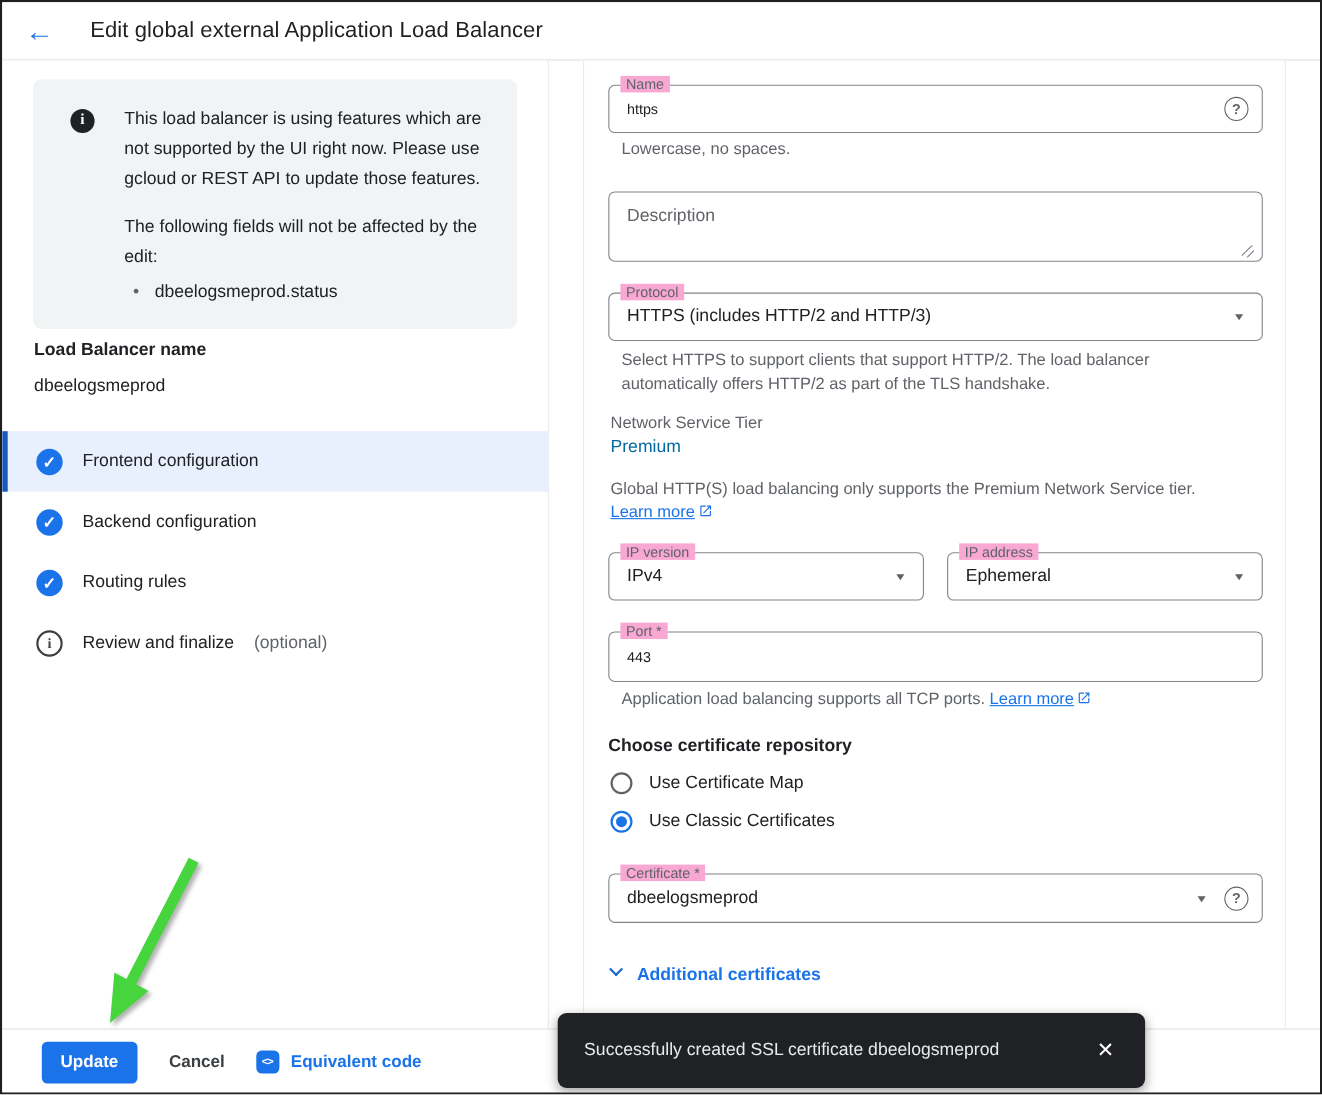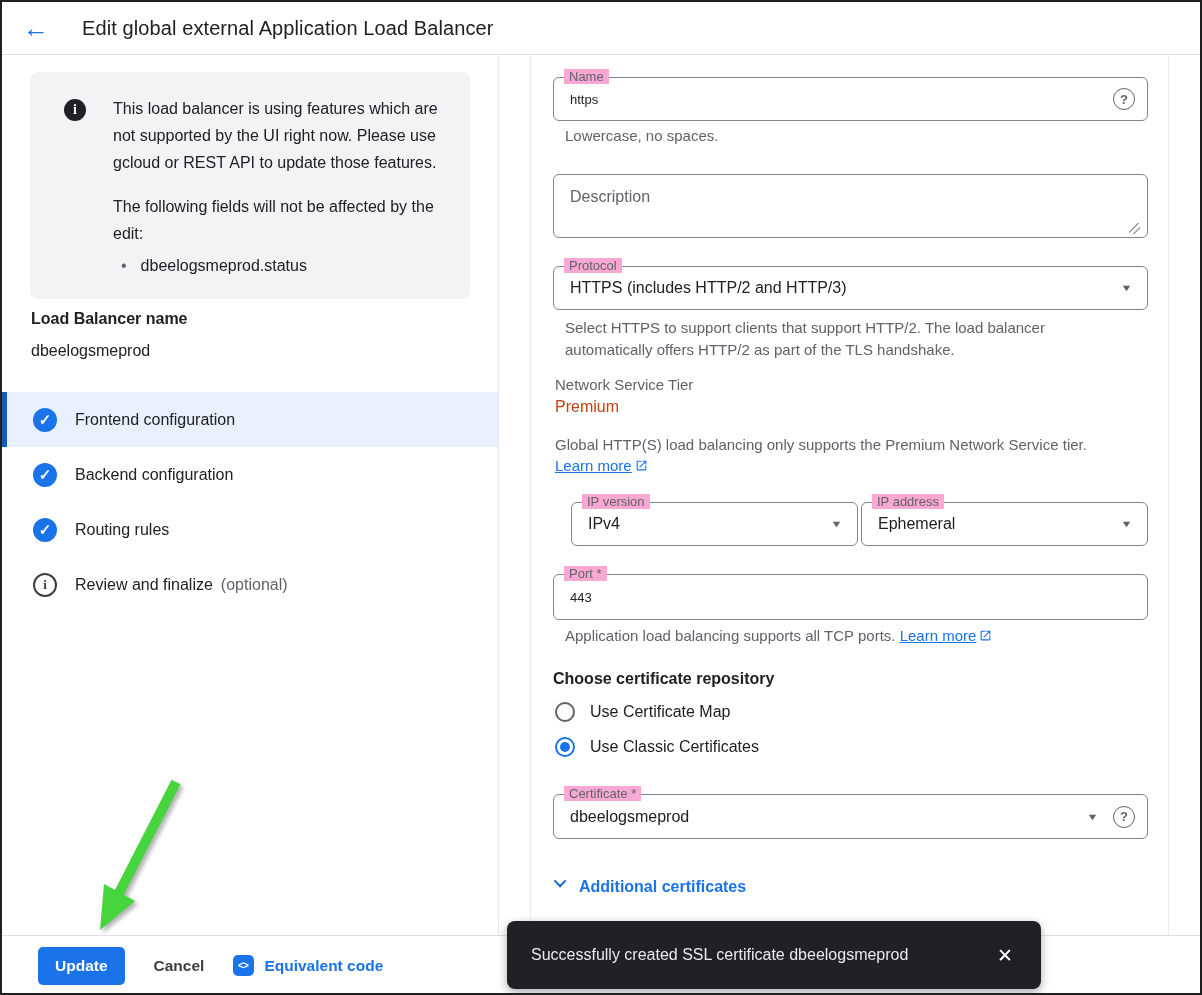--- a/index.html
+++ b/index.html
@@ -55,21 +55,21 @@
     color: #fff; font-size: 15px; font-weight: 700;
     display: flex; align-items: center; justify-content: center; flex: 0 0 auto;
   }
   .info-circle {
     width: 24px; height: 24px; border-radius: 50%; border: 2px solid #3c4043;
     color: #3c4043; font-size: 13px; font-weight: 700;
     display: flex; align-items: center; justify-content: center; flex: 0 0 auto;
     font-family: "Liberation Serif", serif;
   }
   .step-label { font-size: 16px; color: #202124; }
-  .step-suffix { color: #5f6368; margin-left: 8px; }
+  .step-suffix { color: #5f6368; margin-left: 18px; }
 
   
   .formpane {
     position: absolute; left: 528px; top: 53px; width: 639px; height: 880px;
     background: #fff; border-left: 1px solid #e8eaed; border-right: 1px solid #e8eaed;
   }
   .field {
     position: absolute; border: 1px solid #80868b; border-radius: 6px; background: #fff;
     display: flex; align-items: center;
   }
@@ -95,21 +95,21 @@
     position: absolute; border: 1px solid #80868b; border-radius: 6px; resize: none;
     font-family: "Liberation Sans", sans-serif; font-size: 16px; color: #202124;
     padding: 13px 16px; outline: none;
   }
   textarea.desc::placeholder { color: #5f6368; opacity: 1; }
   .resize-handle {
     position: absolute; width: 11px; height: 11px;
     background: linear-gradient(135deg, transparent 40%, #9aa0a6 40% 48%, transparent 48% 66%, #9aa0a6 66% 74%, transparent 74%);
   }
   .plain-label { position: absolute; font-size: 15px; color: #5f6368; }
-  .plain-value { position: absolute; font-size: 16px; color: #c2410c; }
+  .plain-value { position: absolute; font-size: 16px; color: #0369a1; }
   .section-heading { position: absolute; font-size: 16px; font-weight: 700; color: #202124; }
   .radio-row { position: absolute; display: flex; align-items: center; gap: 15px; cursor: pointer; }
   .radio {
     width: 20px; height: 20px; border-radius: 50%; border: 2px solid #5f6368; background: #fff;
     display: flex; align-items: center; justify-content: center; flex: 0 0 auto;
   }
   .radio.on { border-color: #1a73e8; }
   .radio.on .dot { width: 10px; height: 10px; border-radius: 50%; background: #1a73e8; }
   .radio-label { font-size: 16px; color: #202124; }
   .expander { position: absolute; display: flex; align-items: flex-start; gap: 13px; cursor: pointer; }
@@ -222,21 +222,21 @@
 
     <div class="plain-label" style="left:24px; top:321px;">Network Service Tier</div>
     <div class="plain-value" style="left:24px; top:343px;">Premium</div>
     <div class="helper" style="left:24px; top:381px; width:600px;">Global HTTP(S) load balancing only supports the Premium Network Service tier.</div>
     <div class="helper" style="left:24px; top:402px;">
       <a>Learn more</a><span class="ext-icon"><svg viewBox="0 0 24 24" width="13" height="13">
             <path fill="#1a73e8" d="M19 19H5V5h7V3H5a2 2 0 0 0-2 2v14a2 2 0 0 0 2 2h14c1.1 0 2-.9 2-2v-7h-2v7zM14 3v2h3.59l-9.83 9.83 1.41 1.41L19 6.41V10h2V3h-7z"></path>
           </svg></span>
     </div>
 
-    <div class="field" style="left:40px; top:447px; width:287px; height:44px;">
+    <div class="field" style="left:22px; top:447px; width:287px; height:44px;">
       <span class="field-label">IP version</span>
       <span class="field-value">IPv4</span>
       <span class="caret">▼</span>
     </div>
     <div class="field" style="left:330px; top:447px; width:287px; height:44px;">
       <span class="field-label">IP address</span>
       <span class="field-value">Ephemeral</span>
       <span class="caret">▼</span>
     </div>
 

